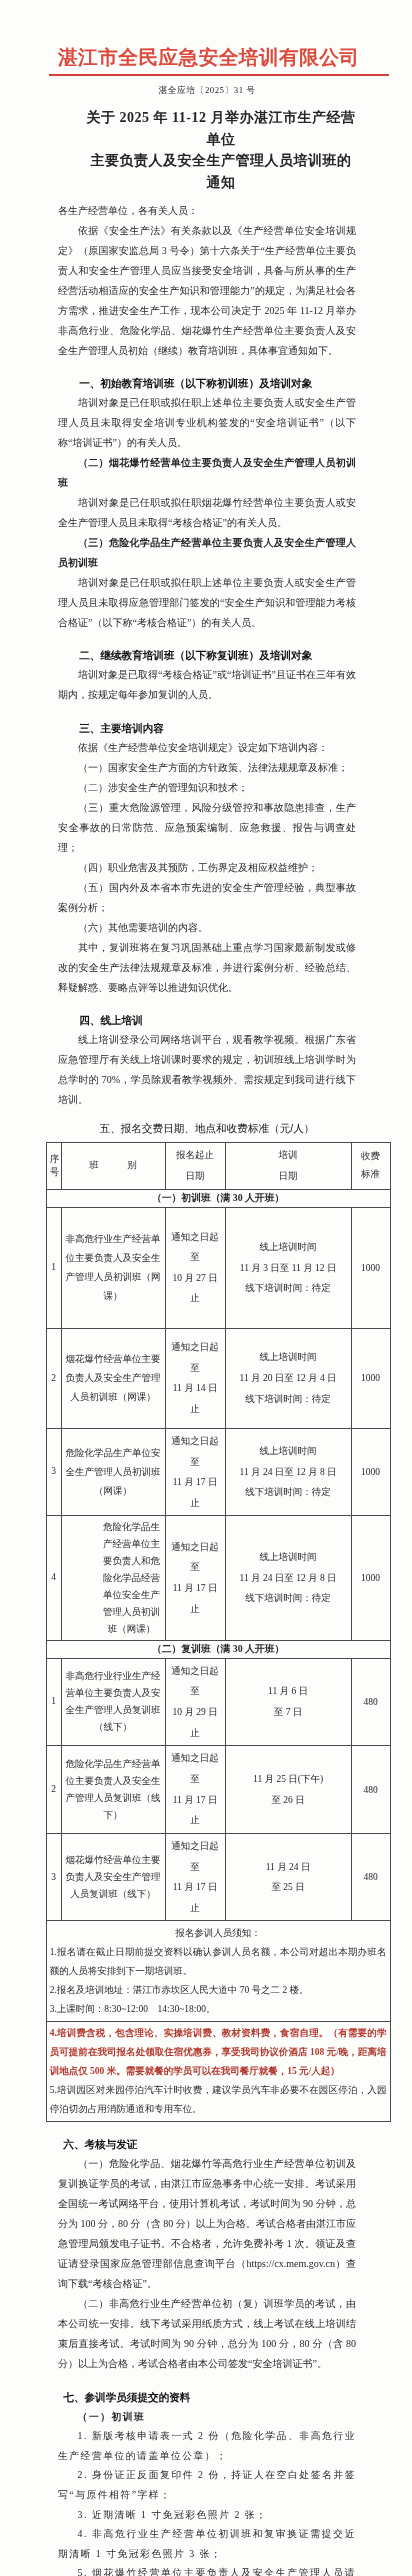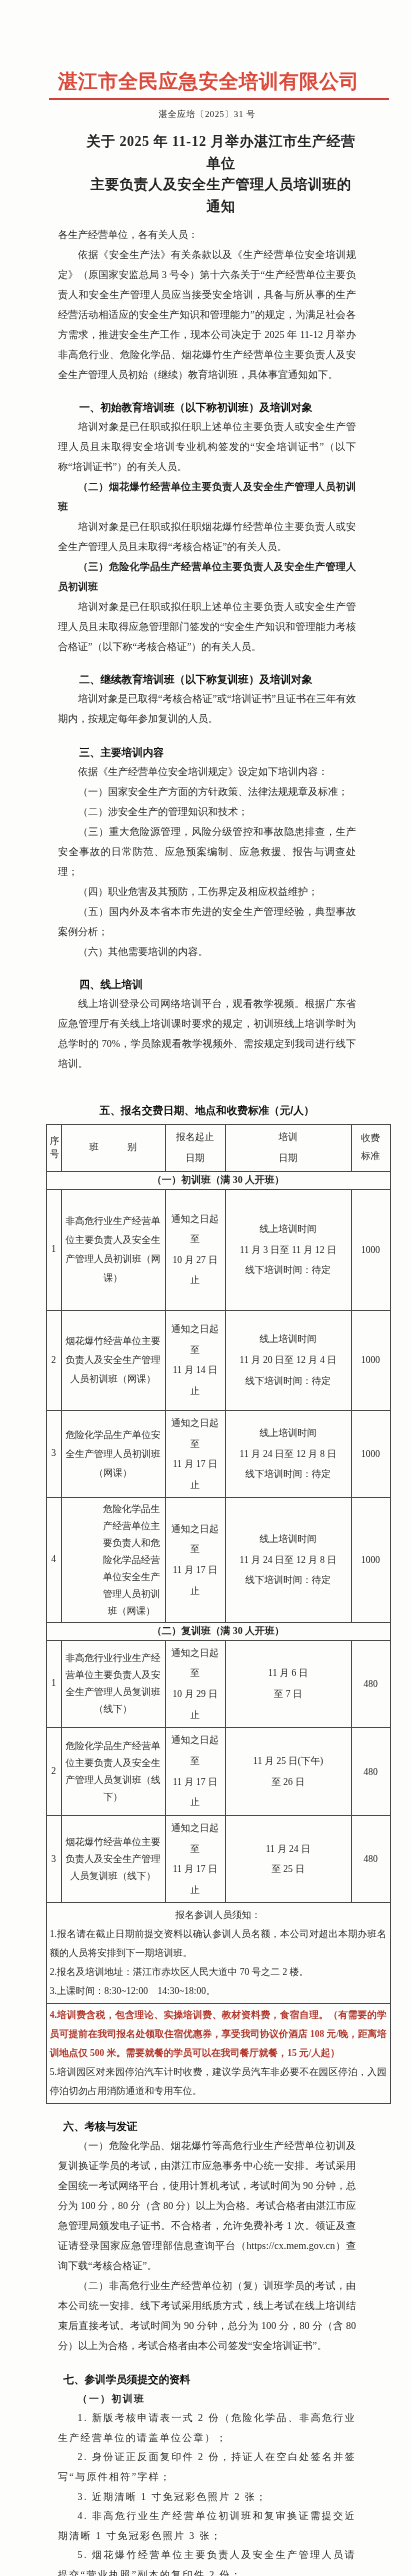--- a/index.html
+++ b/index.html
@@ -2,38 +2,38 @@
 <html style="font-size:8.2px"><head>
 <meta charset="utf-8">
 <style>
   html,body{margin:0;padding:0;background:#e9e9e9;}
   .page{width:412px;height:3120px;margin:0 auto;background:#fdfdfc;box-sizing:border-box;
         padding:44px 57px 0 58px;position:relative;overflow:hidden;
         font-family:"Liberation Serif","DejaVu Serif",serif;color:#262626;}
   .doc{width:298px;}
   
   .red-title{font-size:19.6px;font-weight:bold;color:#dc4a3c;text-align:center;white-space:nowrap;
-             letter-spacing:0.5px;line-height:27px;margin-top:24px;}
+             letter-spacing:0.5px;line-height:27px;}
   .red-rule{height:0;border-bottom:2.1px solid #d3423a;width:340px;margin-left:-8.8px;margin-top:3.1px;}
   .doc-no{text-align:center;font-size:8.8px;margin-top:8.2px;line-height:12.4px;letter-spacing:0.5px;}
   .notice-title{font-size:14px;font-weight:bold;text-align:center;line-height:21.6px;margin-top:10.3px;letter-spacing:0.5px;margin-left:28px;}
   
   .body-text{font-size:10px;line-height:20px;text-align:justify;margin-top:7.2px;}
   p{margin:0;}
   .para{text-indent:2em;}
   .sec-head{font-family:"Liberation Sans","DejaVu Sans",sans-serif;font-weight:bold;
             font-size:10.6px;text-indent:2em;margin-top:12.4px;color:#111;}
   .sub-head{font-weight:bold;text-indent:2em;}
   
   table.fee{border-collapse:collapse;width:344px;margin-left:-12.4px;margin-top:6.2px;
             font-size:9.5px;table-layout:fixed;}
   table.fee td{border:0.5px solid #4a4a4a;text-align:center;vertical-align:middle;
                padding:2.1px 3.1px;box-sizing:border-box;}
-  .tbl-title{font-family:"Liberation Sans","DejaVu Sans",sans-serif;font-weight:bold;
-             font-size:10.6px;text-align:center;margin-top:30px;color:#111;}
+  .tbl-title{font-family:"Liberation Sans","DejaVu Sans",sans-serif;font-weight:normal;
+             font-size:10.6px;text-align:center;margin-top:12px;color:#111;}
   td.c-no{width:15px;padding:1px 0.5px;line-height:13.4px;}
   td.c-name{width:104px;line-height:19px;}
   td.c-signup{width:60px;line-height:20.6px;white-space:pre-line;}
   td.c-date{width:126px;line-height:20.6px;white-space:pre-line;}
   td.c-fee{width:39px;}
   td.group-row{text-align:left;padding:4.1px 2.1px;font-size:9.8px;font-weight:bold;}
   td.note-cell{text-align:left;padding:5.2px 3.1px;line-height:19px;font-size:9.5px;}
   .note-line{text-align:justify;}
   .note-red{color:#b23a2e;font-weight:bold;}
   .hdr{white-space:pre-line;line-height:17.5px;}
@@ -71,20 +71,21 @@
       <p class="para">培训对象是已取得“考核合格证”或“培训证书”且证书在三年有效期内，按规定每年参加复训的人员。</p>
 
       <p class="sec-head">三、主要培训内容</p>
       <p class="para">依据《生产经营单位安全培训规定》设定如下培训内容：</p>
       <p class="para">（一）国家安全生产方面的方针政策、法律法规规章及标准；</p>
       <p class="para">（二）涉安全生产的管理知识和技术；</p>
       <p class="para">（三）重大危险源管理，风险分级管控和事故隐患排查，生产安全事故的日常防范、应急预案编制、应急救援、报告与调查处理；</p>
       <p class="para">（四）职业危害及其预防，工伤界定及相应权益维护；</p>
       <p class="para">（五）国内外及本省本市先进的安全生产管理经验，典型事故案例分析；</p>
       <p class="para">（六）其他需要培训的内容。</p>
+      <p class="para">其中，复训班将在复习巩固基础上重点学习国家最新制发或修改的安全生产法律法规规章及标准，并进行案例分析、经验总结、释疑解惑、要略点评等以推进知识优化。</p>
 
       <p class="sec-head">四、线上培训</p>
       <p class="para">线上培训登录公司网络培训平台，观看教学视频。根据广东省应急管理厅有关线上培训课时要求的规定，初训班线上培训学时为总学时的 70%，学员除观看教学视频外、需按规定到我司进行线下培训。</p>
     </div>
 
     <div class="tbl-title">五、报名交费日期、地点和收费标准（元/人）</div>
     <table class="fee">
       <tbody>
         <tr>
           <td class="c-no hdr">序号</td>

